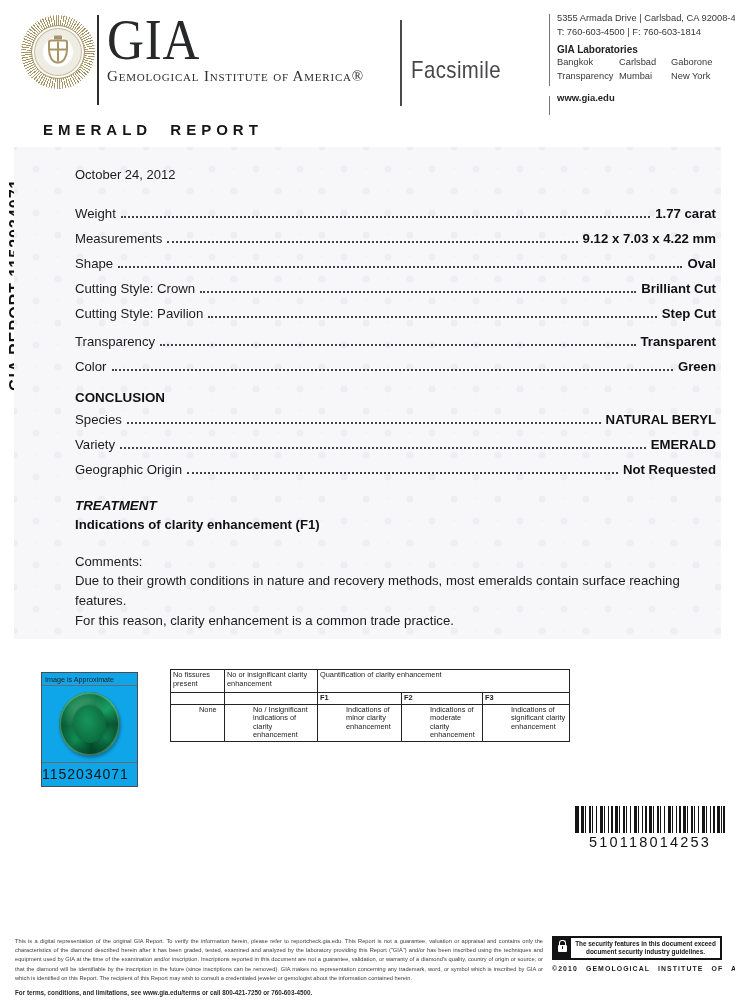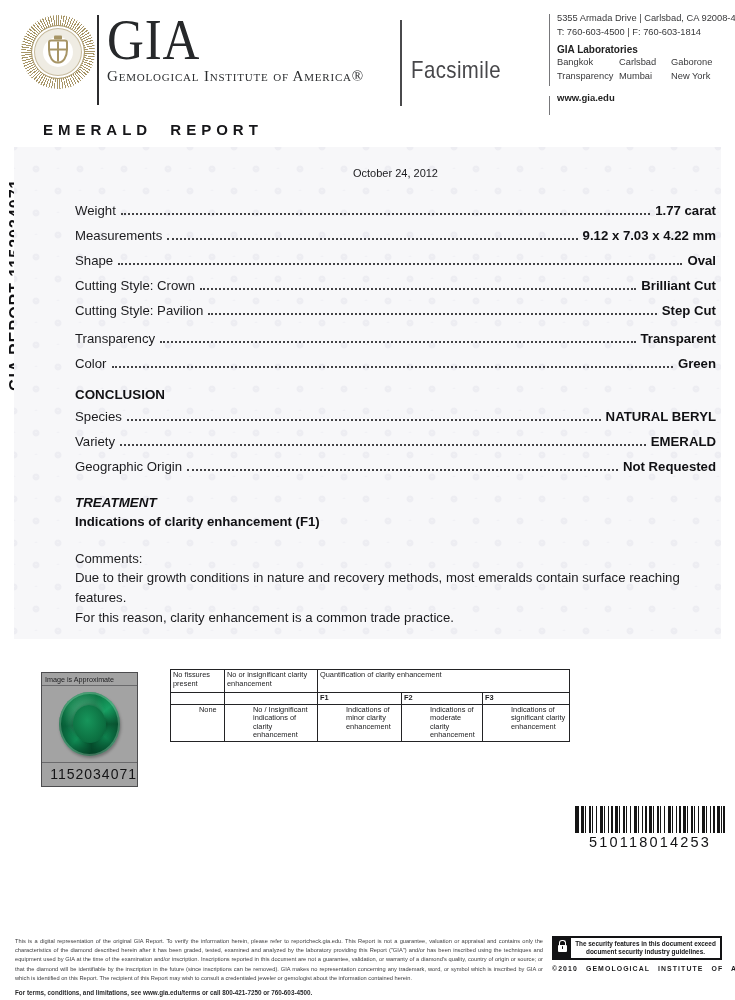--- a/index.html
+++ b/index.html
@@ -72,54 +72,54 @@
     background-color:#f7f7f9;
     background-image:
       linear-gradient(45deg, #f1f1f5 1px, transparent 1.5px),
       linear-gradient(-45deg, #f1f1f5 1px, transparent 1.5px),
       radial-gradient(circle, #ededf2 3px, transparent 4px),
       radial-gradient(circle, #ededf2 3px, transparent 4px);
     background-size:22px 22px, 22px 22px, 44px 44px, 44px 44px;
     background-position:0 0, 0 0, 0 0, 22px 22px;
   }
   .content { position:absolute; left:61px; top:0; right:5px; }
-  .date { margin-top:20px; font-size:11px; color:#1b1b1e;text-align:center; }
+  .date { margin-top:20px; font-size:13px; color:#1b1b1e; }
   .specs { margin-top:23px; }
   .row { display:flex; align-items:flex-end; font-size:13.2px; height:16px; margin-top:9px; }
   .row .lbl { white-space:nowrap; color:#1b1b1e; }
   .row .dots { flex:1; border-bottom:2px dotted #424245; margin:0 5px 3px 5px; }
   .row .val { white-space:nowrap; font-weight:bold; color:#111114; }
   .gap-sm { margin-top:12px; }
   .sec-head { font-size:13.4px; font-weight:bold; color:#111114; margin-top:16px; }
   .treat-head { margin-top:21px;font-style:italic; }
   .treat-line { font-size:13.2px; font-weight:bold; margin-top:4px; color:#111114; }
   .comments-head { font-size:13.2px; margin-top:22px; }
   .comment-line { font-size:13.2px; line-height:20px; color:#1b1b1e; }
   .comment-first { margin-top:2px; }
 
   
-  .img-box { position:absolute; left:41px; top:666px; width:97px; border:1px solid #4c4c4e; background:#a3a3a3; }
+  .img-box { position:absolute; left:41px; top:666px; width:97px; border:1px solid #4c4c4e; background:#0ea5e9; }
   .img-caption { font-size:7.2px; color:#232325; padding:2px 3px 1px; border-bottom:1px solid #6a6a6c; }
   .gem-area { height:76px; display:flex; align-items:center; justify-content:center; }
   .gem {
     width:61px; height:64px; border-radius:50%; position:relative;
     background:
       radial-gradient(ellipse at 42% 36%, rgba(255,255,255,.30), rgba(255,255,255,0) 42%),
       conic-gradient(from 15deg,
         #0d7a46, #18a264 35deg, #0a5c36 75deg, #129058 115deg,
         #075532 160deg, #15a062 205deg, #0a6b40 250deg, #11874f 300deg, #0d7a46);
     box-shadow: inset 0 0 0 2px rgba(230,255,240,.25), inset 0 -8px 12px rgba(0,45,25,.55), 1px 2px 3px rgba(0,0,0,.30);
   }
   .gem::after {
     content:""; position:absolute; left:14px; top:13px; width:33px; height:38px;
     border-radius:50%; transform:rotate(-8deg);
     background:radial-gradient(ellipse at 45% 40%, #17955b, #0c7041 65%, #085234);
     box-shadow:0 0 4px rgba(0,60,30,.5);
   }
-  .img-number { border-top:1px solid #6a6a6c; text-align:right; font-size:14px; letter-spacing:1px; padding:3px 0 4px; color:#141416; }
+  .img-number { border-top:1px solid #6a6a6c; text-align:left; font-size:14px; letter-spacing:1px; padding:3px 0 4px; color:#141416; }
 
   
   .ct { position:absolute; left:170px; top:663px; border-collapse:collapse; table-layout:fixed; }
   .ct td {
     border:1px solid #232325; vertical-align:top; padding:1px 3px 1px 2px;
     font-size:7.4px; line-height:8.6px; color:#1c1c1e; background:#fff;
   }
   .ct .c1 { width:54px; } .ct .c2 { width:93px; } .ct .c3 { width:84px; }
   .ct .c4 { width:81px; } .ct .c5 { width:87px; }
   .ct .r1 td { height:23px; }

